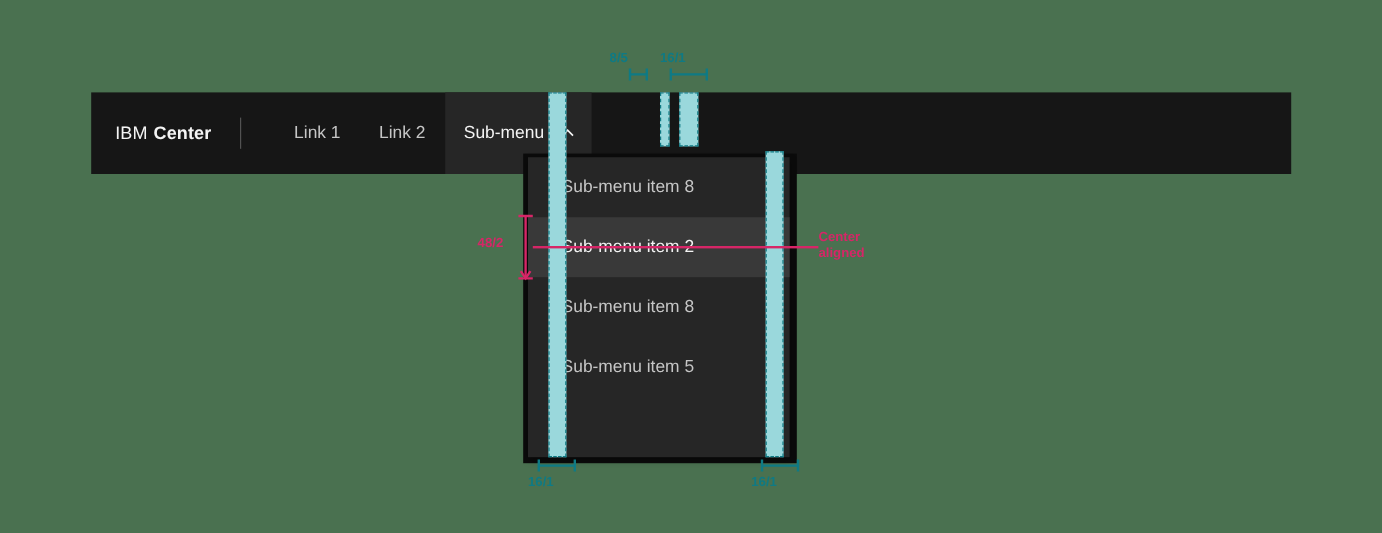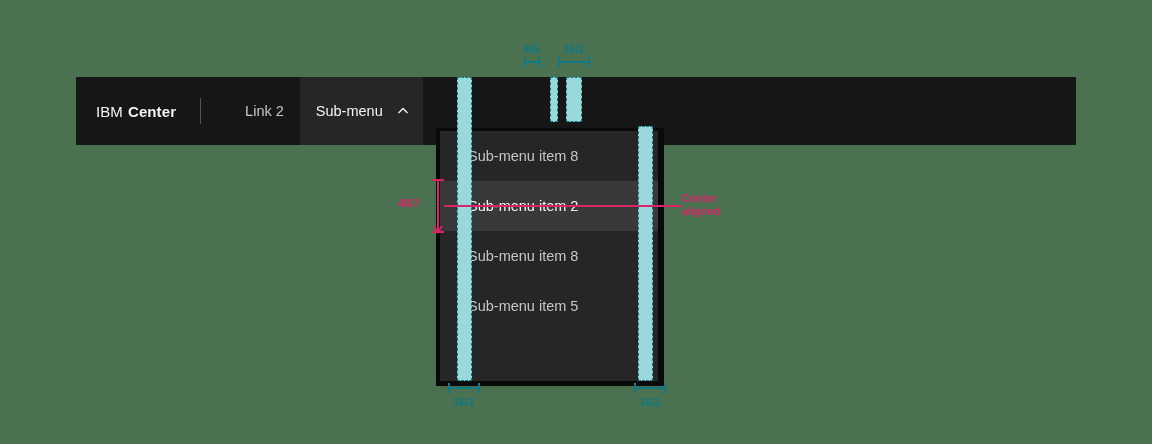--- a/index.html
+++ b/index.html
@@ -126,21 +126,20 @@
   }
 
   
   .dim {
     position: absolute;
     z-index: 8;
     color: #0f7a84;
     font-family: "Liberation Sans", sans-serif;
     font-size: 11px;
     font-weight: 700;
-    text-align: center;
     white-space: nowrap;
   }
   .dim-label { line-height: 12px; }
   .dim-bar { position: relative; height: 12px; margin-top: 1px; }
   .dim-bar svg { display: block; margin: 0 auto; }
 
   
   .pink-line {
     position: absolute;
     background: #d62667;
@@ -164,20 +163,23 @@
 <div class="stage">
 
   <div class="header">
     <div class="brand">
       <span class="b-light">IBM</span>
       <span class="b-bold">Center</span>
     </div>
     <div class="brand-divider"></div>
 
     <div class="nav">
+      <div class="nav-link">
+        <span>Link 1</span>
+      </div>
       <div class="nav-link">
         <span>Link 2</span>
       </div>
       <div class="nav-link submenu">
         <span>Sub-menu</span>
         <span class="chev">
           <svg width="12" height="12" viewBox="0 0 12 12">
             <path d="M1.5 8 L6 3.5 L10.5 8" fill="none" stroke="#f4f4f4" stroke-width="1.4"></path>
           </svg>
         </span>
@@ -255,19 +257,19 @@
   </div>
 
   <div class="pink-vert" style="left:430px; top:178px;">
     <svg width="16" height="56" viewBox="0 0 16 56">
       <line x1="8" y1="2" x2="8" y2="54" stroke="#d62667" stroke-width="2"></line>
       <line x1="2" y1="2" x2="14" y2="2" stroke="#d62667" stroke-width="2"></line>
       <line x1="2" y1="54" x2="14" y2="54" stroke="#d62667" stroke-width="2"></line>
       <path d="M4 48 L8 54 L12 48" fill="none" stroke="#d62667" stroke-width="2"></path>
     </svg>
   </div>
-  <div class="pink-label" style="left:398px; top:197px;"><span>48/7</span></div>
+  <div class="pink-label" style="left:398px; top:197px;"><span>48/2</span></div>
 
   <div class="pink-line" style="left:444px; top:205px; width:238px; height:2px;"></div>
   <div class="pink-label" style="left:682px; top:192px;"><span>Center</span>
 <span>aligned</span></div>
 
 </div>
 
 </body></html>

